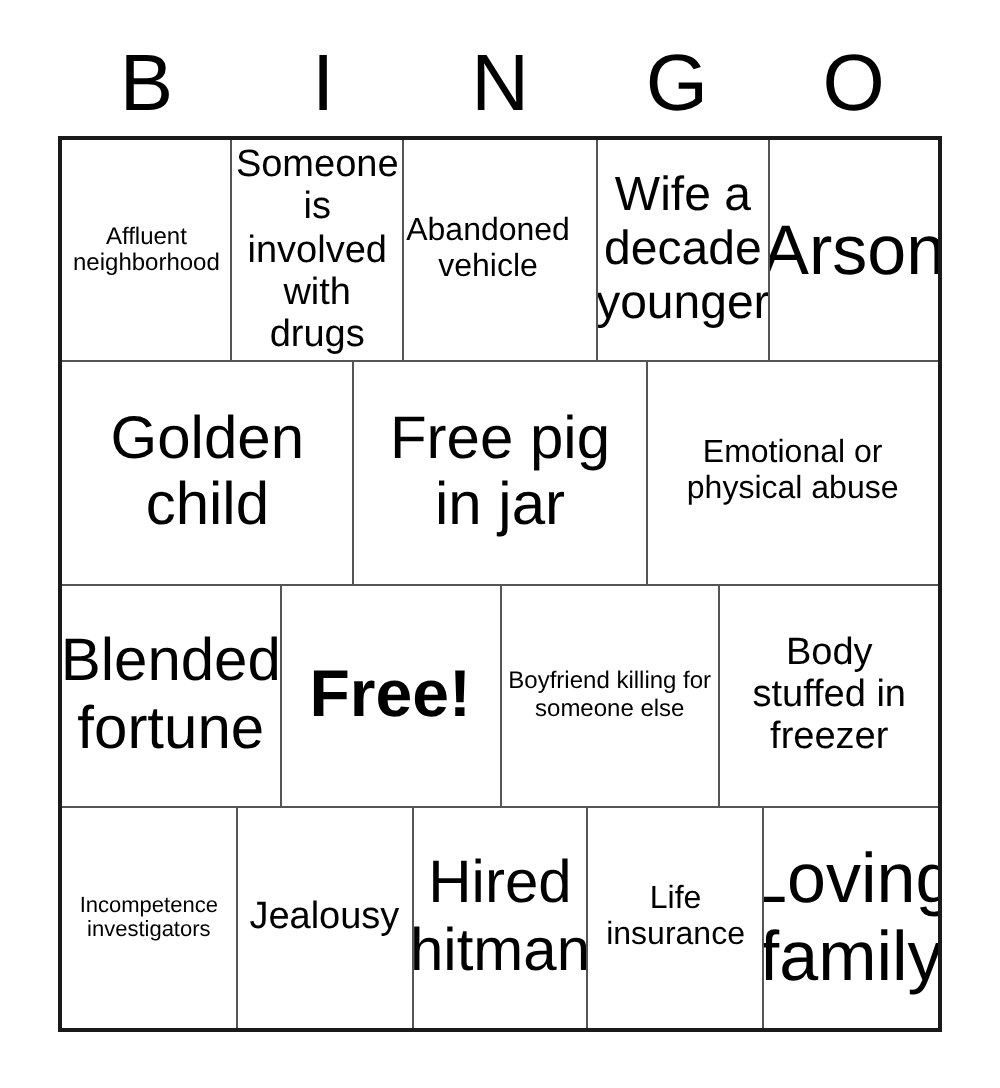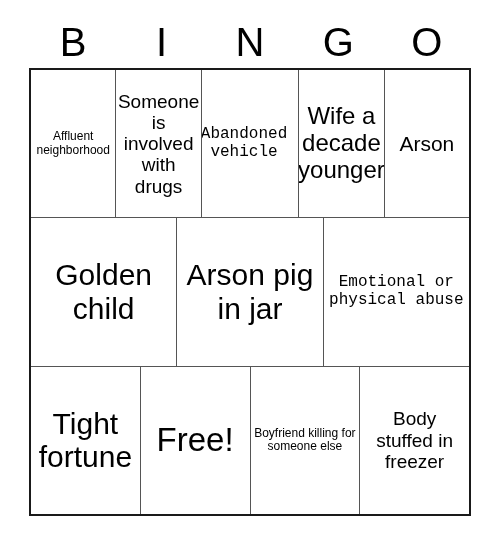--- a/index.html
+++ b/index.html
@@ -80,26 +80,26 @@
     overflow: hidden;
     word-wrap: break-word;
   }
   .bingo-cell + .bingo-cell {
     border-left: 1px solid #555555;
   }
 
   
   .fs-xs   { font-size: 11px; }
   .fs-sm   { font-size: 12px; }
-  .fs-md   { font-size: 16px; font-family: Liberation Mono, monospace; }
+  .fs-md   { font-size: 16px; }
   .fs-lg   { font-size: 19px; }
   .fs-xl   { font-size: 24px; margin-left: 12px; }
   .fs-xxl  { font-size: 30px; }
-  .fs-huge { font-size: 21px; }
-  .fs-free { font-size: 33px; }
+  .fs-huge { font-size: 35px; }
+  .fs-free { font-size: 33px; font-weight: bold; }
 </style>
 </head>
 <body>
 
 <div id="card-root">
 
   <div id="bingo-header">
     <div class="header-letter">B</div>
     <div class="header-letter">I</div>
     <div class="header-letter">N</div>
@@ -112,27 +112,34 @@
     <div class="bingo-row">
       <div class="bingo-cell fs-sm">Affluent neighborhood</div>
       <div class="bingo-cell fs-lg">Someone is involved with drugs</div>
       <div class="bingo-cell fs-md">Abandoned vehicle</div>
       <div class="bingo-cell fs-xl">Wife a decade younger</div>
       <div class="bingo-cell fs-huge">Arson</div>
     </div>
 
     <div class="bingo-row">
       <div class="bingo-cell fs-xxl">Golden child</div>
-      <div class="bingo-cell fs-xxl">Arson pig in jar</div>
+      <div class="bingo-cell fs-xxl">Free pig in jar</div>
       <div class="bingo-cell fs-md">Emotional or physical abuse</div>
     </div>
 
     <div class="bingo-row">
-      <div class="bingo-cell fs-xxl">Tight fortune</div>
+      <div class="bingo-cell fs-xxl">Blended fortune</div>
       <div class="bingo-cell fs-free">Free!</div>
       <div class="bingo-cell fs-sm">Boyfriend killing for someone else</div>
       <div class="bingo-cell fs-lg">Body stuffed in freezer</div>
     </div>
 
+    <div class="bingo-row">
+      <div class="bingo-cell fs-xs">Incompetence investigators</div>
+      <div class="bingo-cell fs-lg">Jealousy</div>
+      <div class="bingo-cell fs-xxl">Hired hitman</div>
+      <div class="bingo-cell fs-md">Life insurance</div>
+      <div class="bingo-cell fs-huge">Loving family</div>
+    </div>
 
 
   </div>
 </div>
 
 </body></html>

